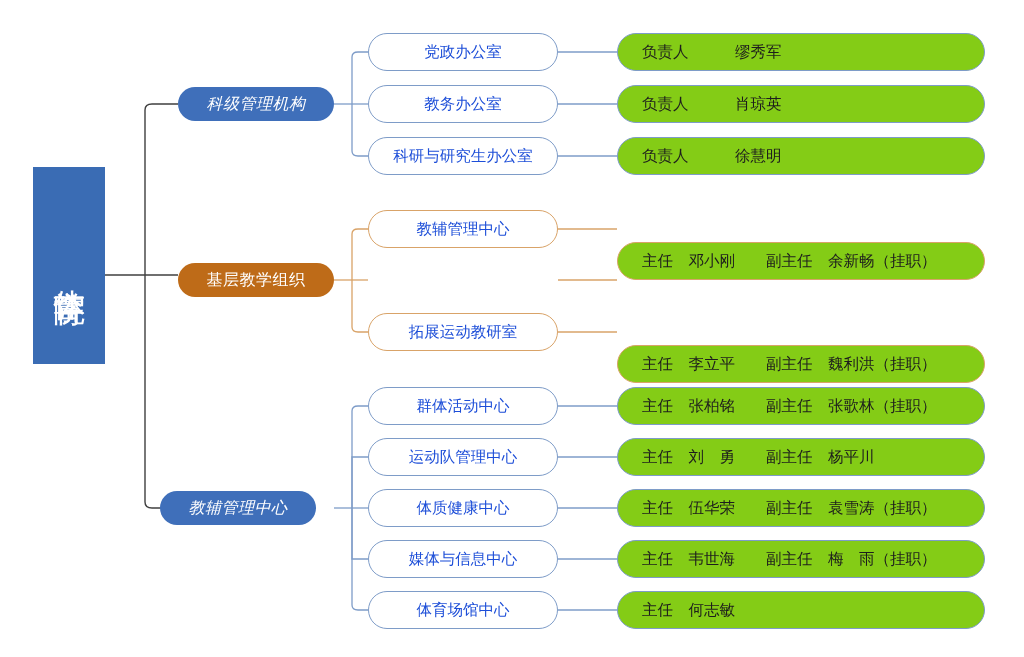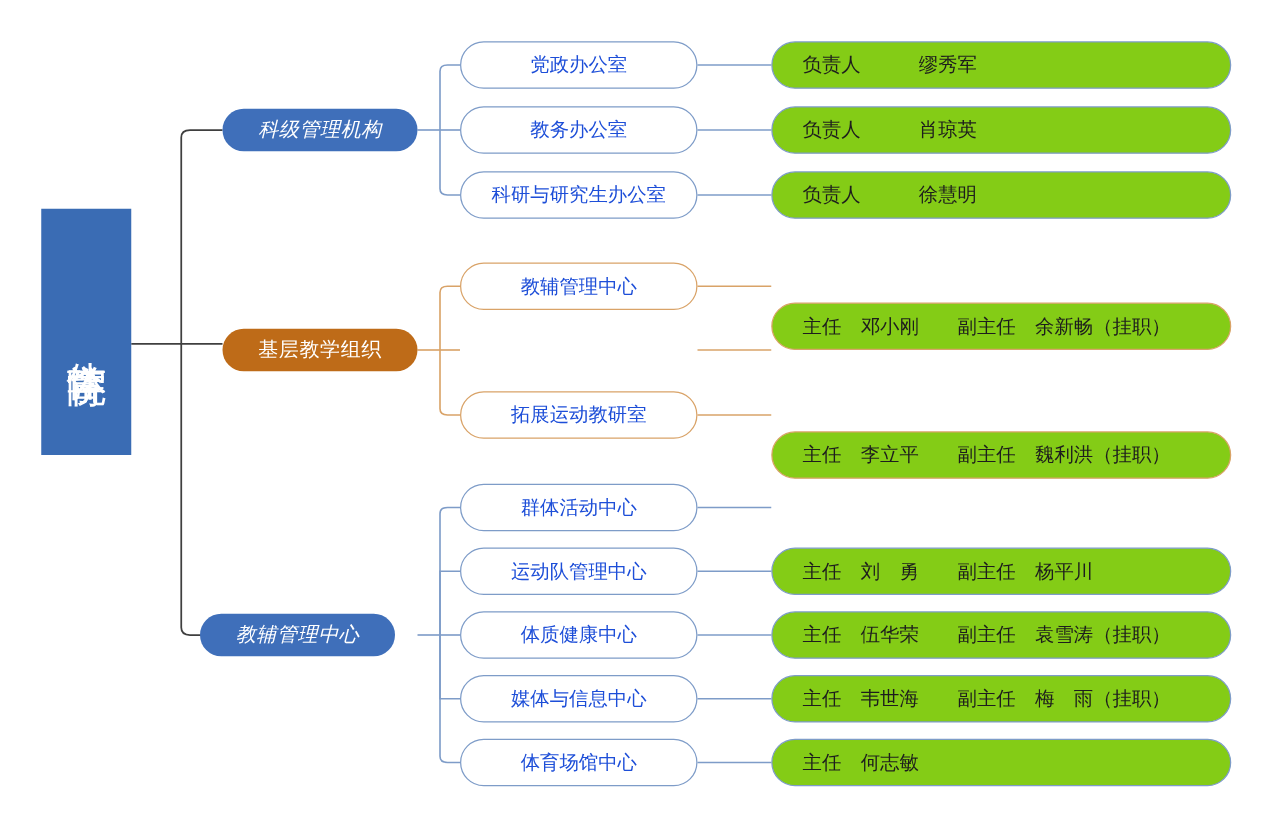--- a/index.html
+++ b/index.html
@@ -200,20 +200,23 @@
   <div class="unit-box orange-edge" style="top:313px;">
     <span>拓展运动教研室</span>
   </div>
   <div class="detail-box orange-edge" style="top:313px;">
     <span class="detail-text">主任　李立平　　副主任　魏利洪（挂职）</span>
   </div>
 
   <div class="unit-box" style="top:387px;">
     <span>群体活动中心</span>
   </div>
+  <div class="detail-box" style="top:387px;">
+    <span class="detail-text">主任　张柏铭　　副主任　张歌林（挂职）</span>
+  </div>
 
   <div class="unit-box" style="top:438px;">
     <span>运动队管理中心</span>
   </div>
   <div class="detail-box" style="top:438px;">
     <span class="detail-text">主任　刘　勇　　副主任　杨平川</span>
   </div>
 
   <div class="unit-box" style="top:489px;">
     <span>体质健康中心</span>

